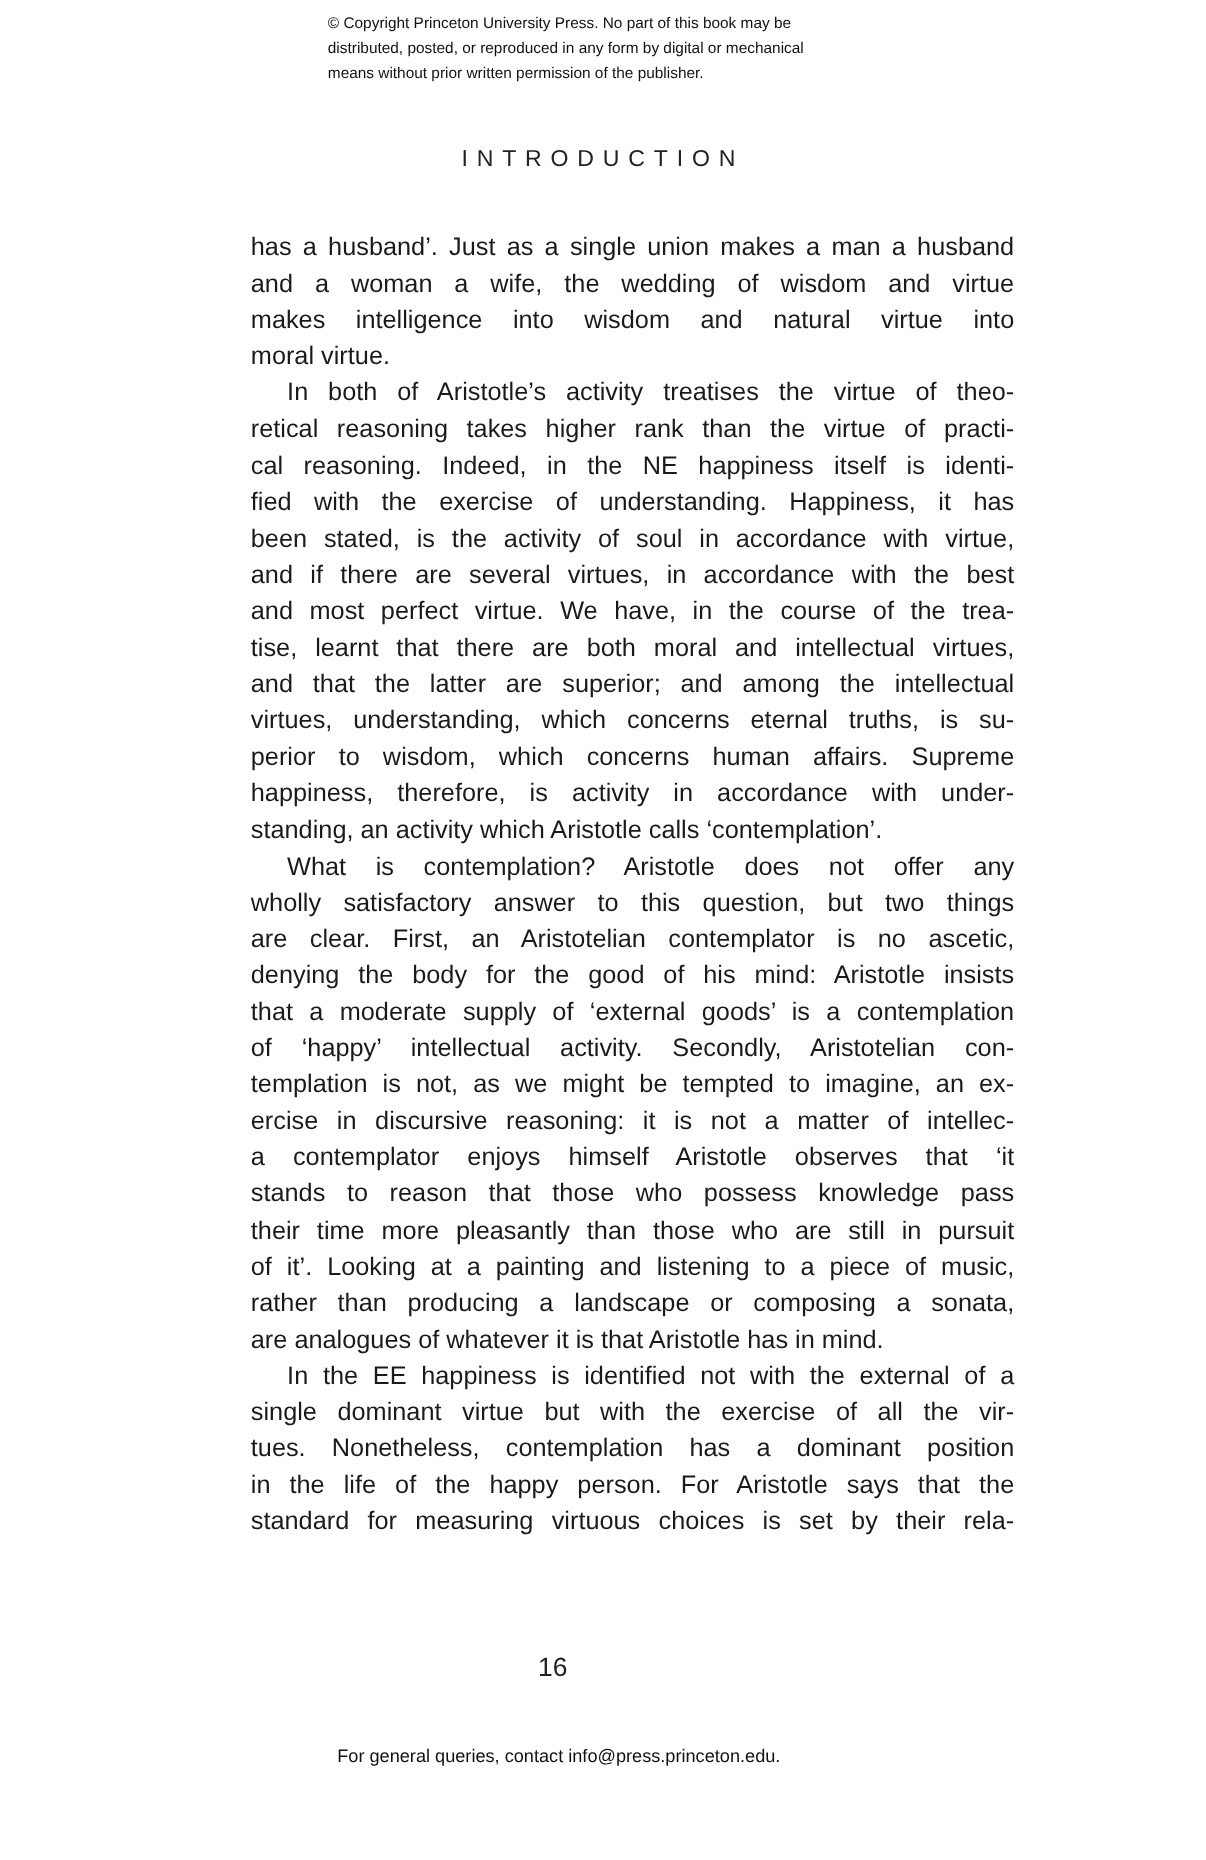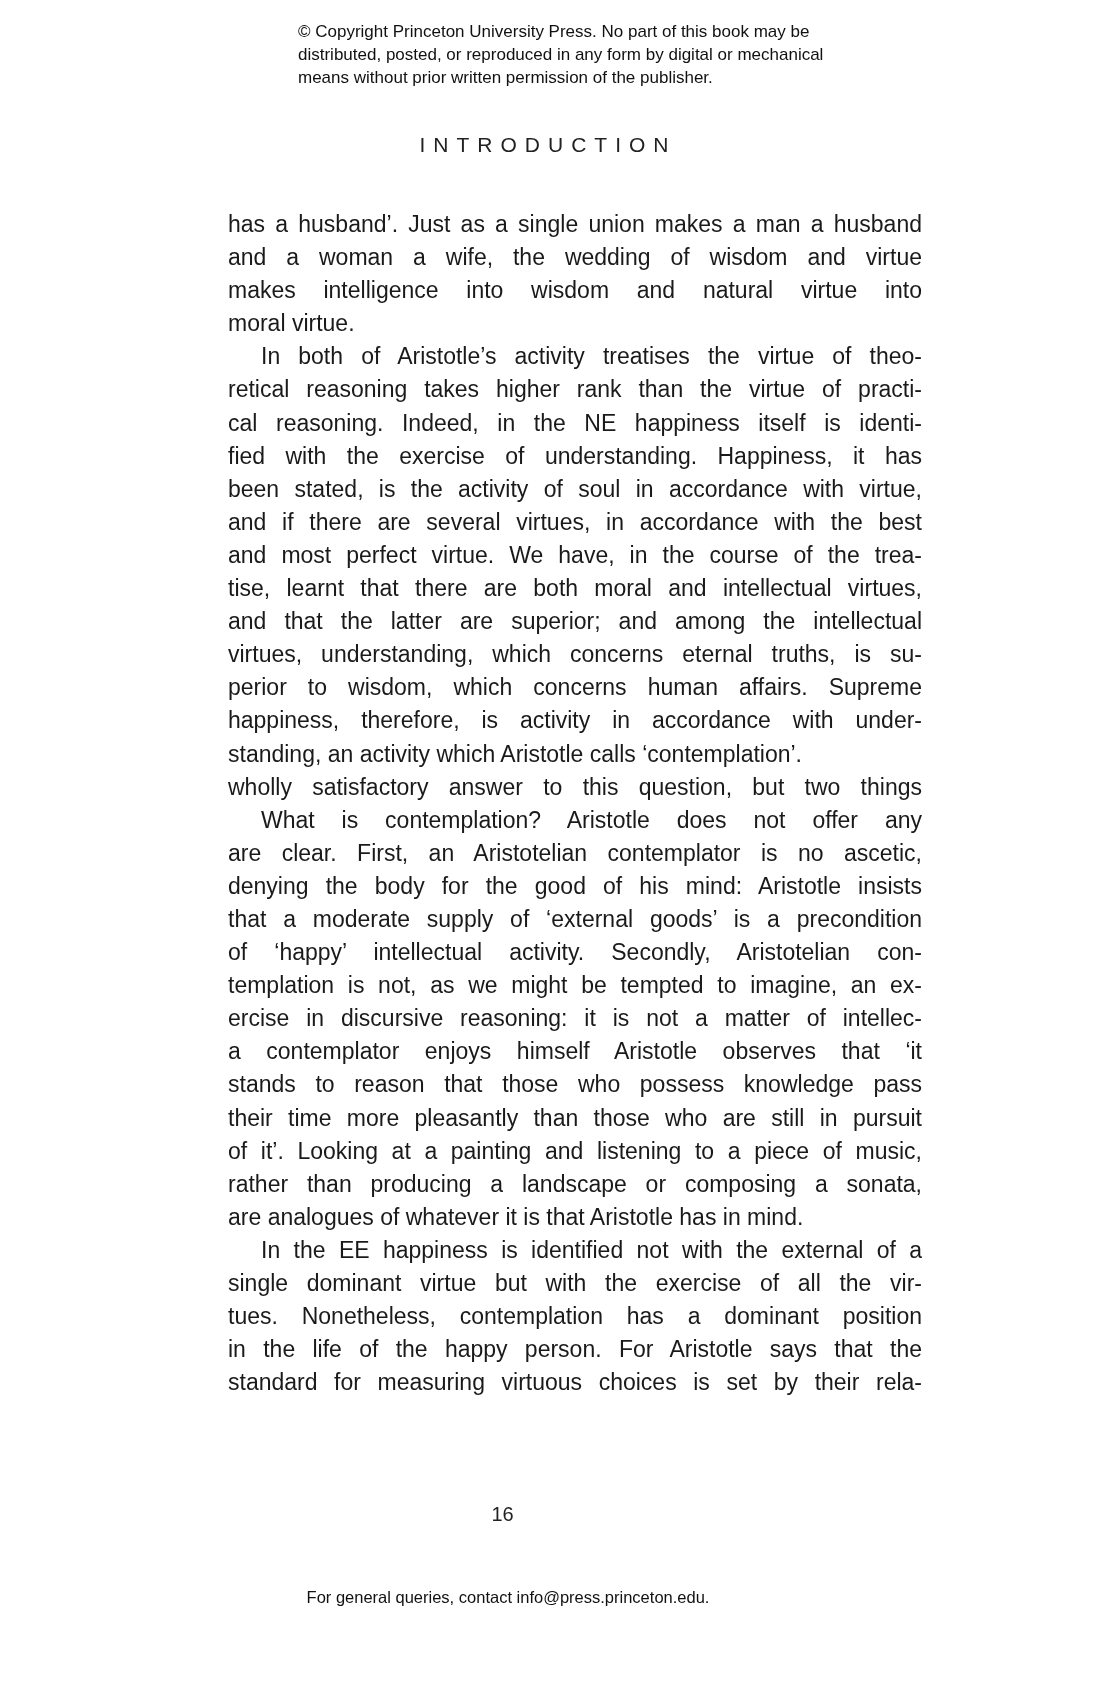--- a/index.html
+++ b/index.html
@@ -10,24 +10,24 @@
   body {
     width: 1096px;
     height: 1691px;
     position: relative;
     overflow: hidden;
     color: #1a1a1a;
   }
   .copyright {
     position: absolute;
     left: 298px;
-    top: 20px;
+    top: 9px;
     width: 600px;
     font-family: "Liberation Sans", sans-serif;
-    font-size: 17px;
+    font-size: 14px;
     line-height: 23px;
     color: #111;
   }
   .copyright div { white-space: nowrap; }
   .running-head {
     position: absolute;
     left: 0;
     width: 1096px;
     top: 133px;
     text-align: center;
@@ -60,21 +60,21 @@
   .line.indent {
     padding-left: 33px;
   }
   .page-number {
     position: absolute;
     left: 0;
     width: 1005px;
     top: 1503px;
     text-align: center;
     font-family: "Liberation Sans", sans-serif;
-    font-size: 20px;
+    font-size: 24px;
     color: #222;
   }
   .footer {
     position: absolute;
     left: 0;
     width: 1016px;
     top: 1588px;
     text-align: center;
     font-family: "Liberation Sans", sans-serif;
     font-size: 16.5px;
@@ -111,25 +111,25 @@
     <span class="line">and most perfect virtue. We have, in the course of the trea-</span>
     <span class="line">tise, learnt that there are both moral and intellectual virtues,</span>
     <span class="line">and that the latter are superior; and among the intellectual</span>
     <span class="line">virtues, understanding, which concerns eternal truths, is su-</span>
     <span class="line">perior to wisdom, which concerns human affairs. Supreme</span>
     <span class="line">happiness, therefore, is activity in accordance with under-</span>
     <span class="line last">standing, an activity which Aristotle calls ‘contemplation’.</span>
   </div>
 
   <div>
+    <span class="line indent">What is contemplation? Aristotle does not offer any</span>
     <span class="line">wholly satisfactory answer to this question, but two things</span>
-    <span class="line indent">What is contemplation? Aristotle does not offer any</span>
     <span class="line">are clear. First, an Aristotelian contemplator is no ascetic,</span>
     <span class="line">denying the body for the good of his mind: Aristotle insists</span>
-    <span class="line">that a moderate supply of ‘external goods’ is a precondition</span>
+    <span class="line">that a moderate supply of ‘external goods’ is a contemplation</span>
     <span class="line">of ‘happy’ intellectual activity. Secondly, Aristotelian con-</span>
     <span class="line">templation is not, as we might be tempted to imagine, an ex-</span>
     <span class="line">ercise in discursive reasoning: it is not a matter of intellec-</span>
     <span class="line">a contemplator enjoys himself Aristotle observes that ‘it</span>
     <span class="line">stands to reason that those who possess knowledge pass</span>
     <span class="line">their time more pleasantly than those who are still in pursuit</span>
     <span class="line">of it’. Looking at a painting and listening to a piece of music,</span>
     <span class="line">rather than producing a landscape or composing a sonata,</span>
     <span class="line last">are analogues of whatever it is that Aristotle has in mind.</span>
   </div>

